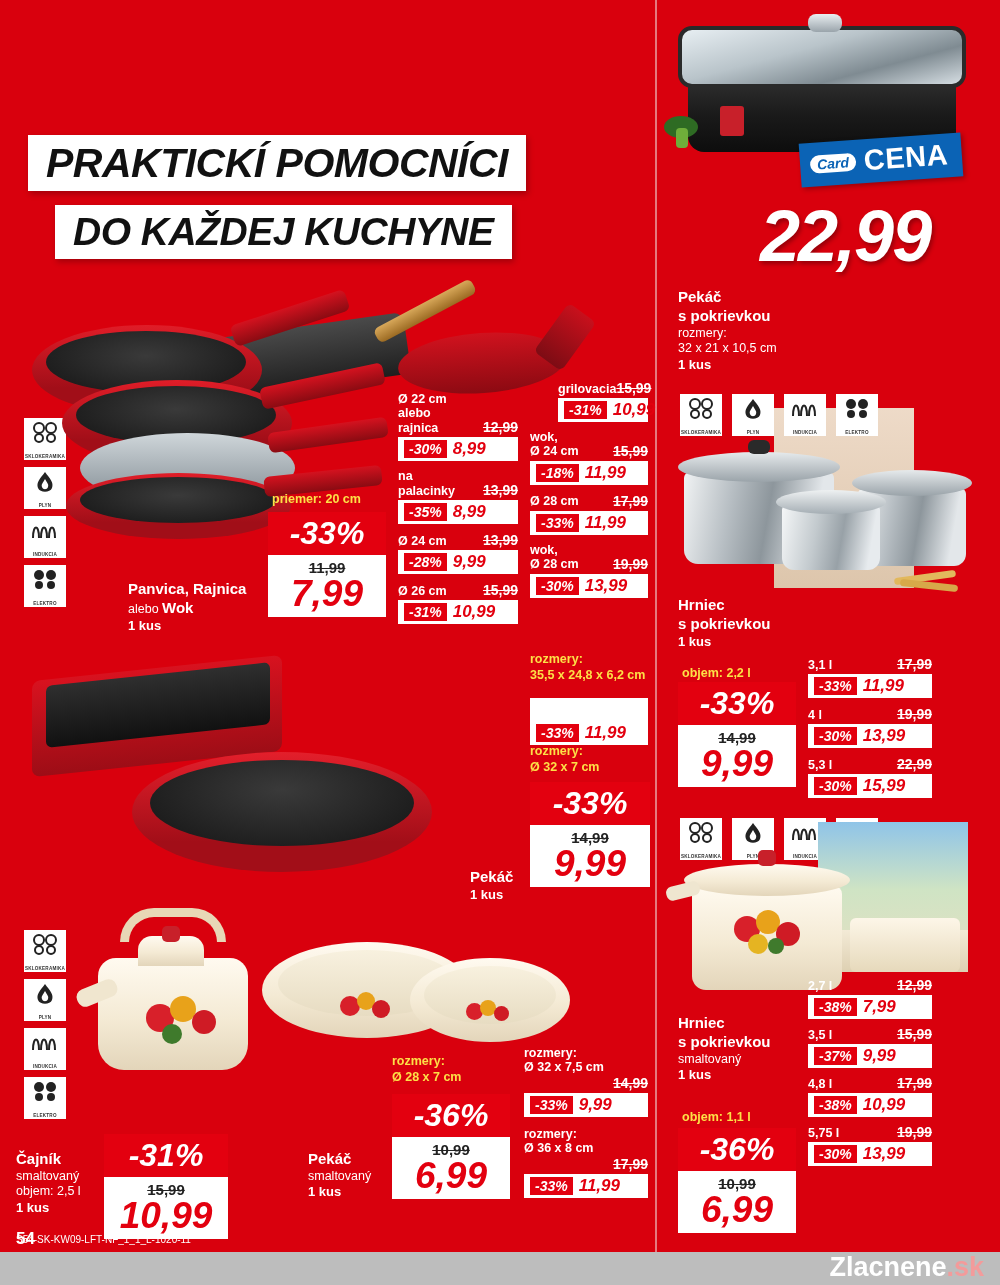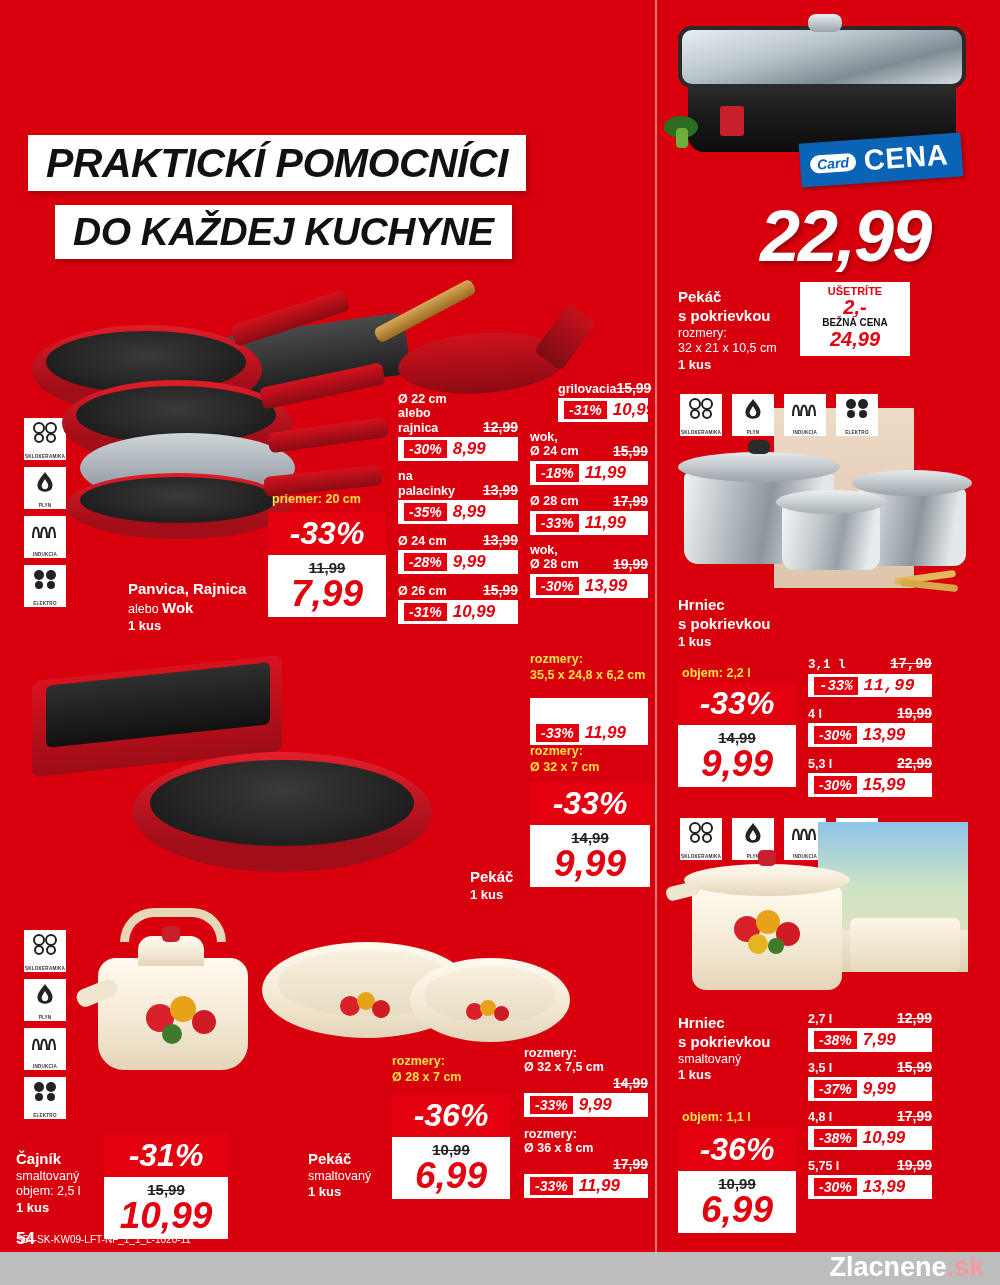--- a/index.html
+++ b/index.html
@@ -128,26 +128,20 @@
   <div class="bigdeal" style="left:760px; top:195px;">22,99</div>
 
   <div class="cap" style="left:678px; top:288px;">
     <div>Pekáč</div>
     <div>s pokrievkou</div>
     <div class="sub">rozmery:</div>
     <div class="sub">32 x 21 x 10,5 cm</div>
     <div style="font-size:13px;">1 kus</div>
   </div>
 
-  <div class="savebox" style="left:800px; top:282px; width:110px;">
-    <div class="s1">UŠETRÍTE</div>
-    <div class="s2">2,-</div>
-    <div class="s3">BEŽNÁ CENA</div>
-    <div class="s4">24,99</div>
-  </div>
 
   <div class="icons" style="left:24px; top:418px;">
     <div class="icobox">
       <svg width="26" height="22">
           <circle cx="7" cy="6" r="5" fill="none" stroke="#222" stroke-width="2"></circle>
           <circle cx="19" cy="6" r="5" fill="none" stroke="#222" stroke-width="2"></circle>
           <circle cx="7" cy="16" r="4" fill="none" stroke="#222" stroke-width="2"></circle>
           <circle cx="19" cy="16" r="4" fill="none" stroke="#222" stroke-width="2"></circle>
         </svg>
       <div class="lab">SKLOKERAMIKA</div>
@@ -370,21 +364,21 @@
   </div>
 
   <div class="note" style="left:682px; top:666px;">objem: 2,2 l</div>
   <div class="bigprice" style="left:678px; top:682px; width:118px;">
     <div class="pc">-33%</div>
     <div class="ol">14,99</div>
     <div class="nw">9,99</div>
   </div>
 
   <div class="vgrid" style="left:808px; top:656px; width:124px;">
-    <div style="margin-bottom:8px;font-family:Liberation Mono, monospace;">
+    <div style="margin-bottom:8px;">
       <div style="display:flex; justify-content:space-between; align-items:flex-end;">
         <div class="vlabel">3,1 l</div>
         <div class="vold">17,99</div>
       </div>
       <div class="vbox">
           <span class="p">-33%</span>
           <span class="n">11,99</span>
         </div>
     </div>
     <div style="margin-bottom:8px;">
@@ -503,21 +497,21 @@
     <div style="font-size:13px;">1 kus</div>
   </div>
 
   <div class="note" style="left:682px; top:1110px;">objem: 1,1 l</div>
   <div class="bigprice" style="left:678px; top:1128px; width:118px;">
     <div class="pc">-36%</div>
     <div class="ol">10,99</div>
     <div class="nw">6,99</div>
   </div>
 
-  <div class="vgrid" style="left:808px; top:1010px; width:124px;">
+  <div class="vgrid" style="left:808px; top:977px; width:124px;">
     <div style="margin-bottom:7px;">
       <div style="display:flex; justify-content:space-between; align-items:flex-end;">
         <div class="vlabel">2,7 l</div>
         <div class="vold">12,99</div>
       </div>
       <div class="vbox">
           <span class="p">-38%</span>
           <span class="n">7,99</span>
         </div>
     </div>

